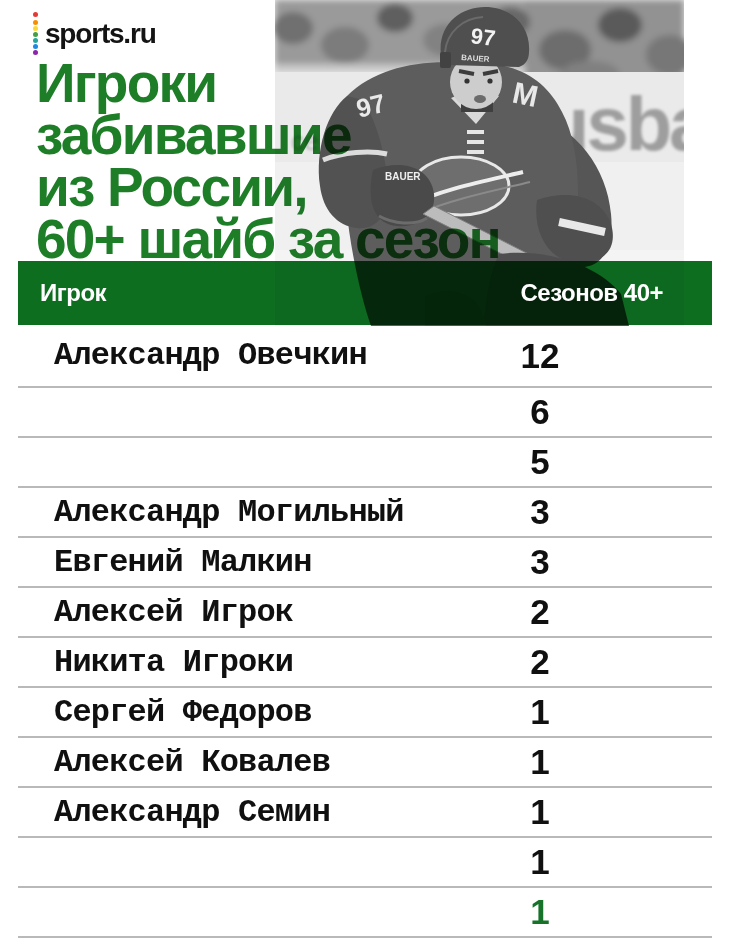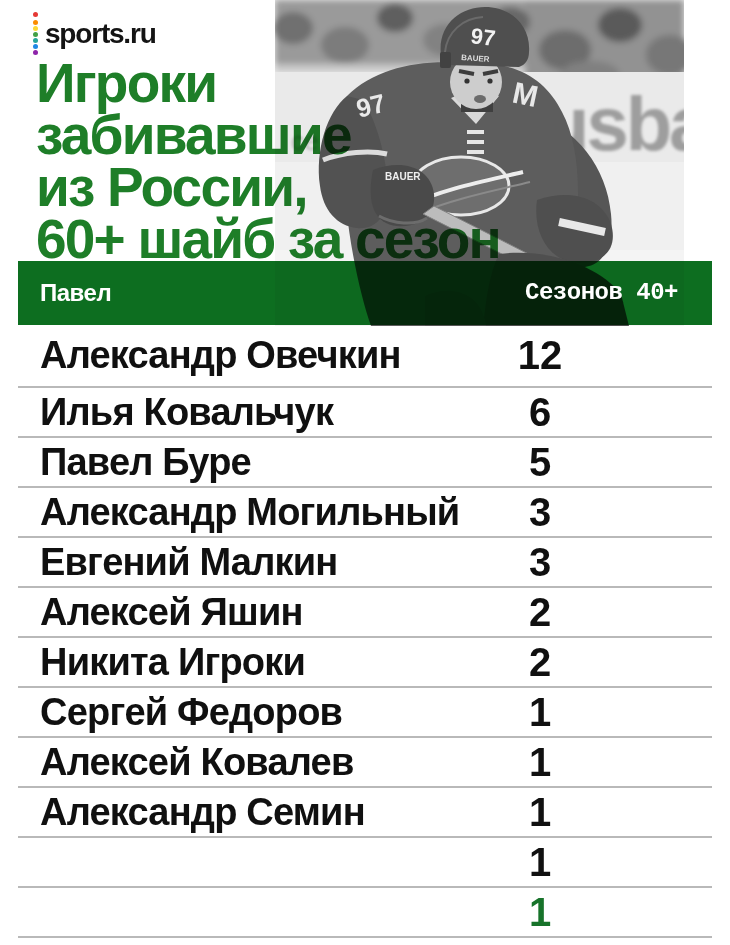--- a/index.html
+++ b/index.html
@@ -21,28 +21,28 @@
     font-size:55px; line-height:52px; font-weight:bold; letter-spacing:-1.8px;
     color:var(--title-green,#1e7e28); mix-blend-mode:multiply;
   }
   
   .photo{ position:absolute; left:275px; top:0; width:409px; height:326px; z-index:2; mix-blend-mode:multiply; }
   
   .header-bar{ position:absolute; left:18px; top:261px; width:694px; height:64px; background:var(--bar-green,#0d6e20); z-index:1; }
   .header-label{ position:absolute; top:261px; height:64px; line-height:64px; z-index:10;
     color:var(--header-text,#ffffff); font-size:24px; font-weight:bold; letter-spacing:-0.5px; }
   .header-label.left{ left:40px; }
-  .header-label.right{ right:52px;font-family:Liberation Mono, monospace; }
+  .header-label.right{ right:67px; }
   
   .table{ position:absolute; left:18px; top:325px; width:694px; z-index:5; }
   .row{ position:relative; height:50px; border-bottom:2px solid var(--separator,#b9b9b9);
     display:flex; align-items:center; }
   .row.first{ height:63px; }
-  .row .player{ margin-left:22px; font-size:38px; font-weight:bold; letter-spacing:-0.8px; color:var(--row-text,#101010); white-space:nowrap; }
-  .row .num{ position:absolute; left:490px; width:64px; text-align:center; font-size:40px; font-weight:bold; color:var(--row-text,#101010); }
+  .row .player{ margin-left:36px; font-size:32px; font-weight:bold; letter-spacing:-0.8px; color:var(--row-text,#101010); white-space:nowrap;font-family:Liberation Mono, monospace; }
+  .row .num{ position:absolute; left:490px; width:64px; text-align:center; font-size:35px; font-weight:bold; color:var(--row-text,#101010); }
   .row.highlight .player, .row.highlight .num{ color:var(--highlight-green,#17732a); }
 </style>
 </head>
 <body>
 
 <div class="stage">
 
   <div class="logo">
     <div class="logo-dots">
       <span class="dot" style="background: rgb(229, 57, 53);"></span>
@@ -144,46 +144,44 @@
     </svg>
   </div>
 
   <div class="title">
     <div>Игроки</div>
     <div>забивавшие</div>
     <div>из России,</div>
     <div>60+ шайб за сезон</div>
   </div>
 
-  <div class="header-label left">Павел</div>
+  <div class="header-label left">Игрок</div>
   <div class="header-label right">Сезонов 40+</div>
 
   <div class="table">
     <div class="row first">
       <span class="player">Александр Овечкин</span>
       <span class="num">12</span>
     </div>
     <div class="row">
-      <span class="player">Илья Ковальчук</span>
       <span class="num">6</span>
     </div>
     <div class="row">
-      <span class="player">Павел Буре</span>
       <span class="num">5</span>
     </div>
     <div class="row">
       <span class="player">Александр Могильный</span>
       <span class="num">3</span>
     </div>
     <div class="row">
       <span class="player">Евгений Малкин</span>
       <span class="num">3</span>
     </div>
     <div class="row">
-      <span class="player">Алексей Яшин</span>
+      <span class="player">Алексей Игрок</span>
       <span class="num">2</span>
     </div>
     <div class="row">
       <span class="player">Никита Игроки</span>
       <span class="num">2</span>
     </div>
     <div class="row">
       <span class="player">Сергей Федоров</span>
       <span class="num">1</span>
     </div>

